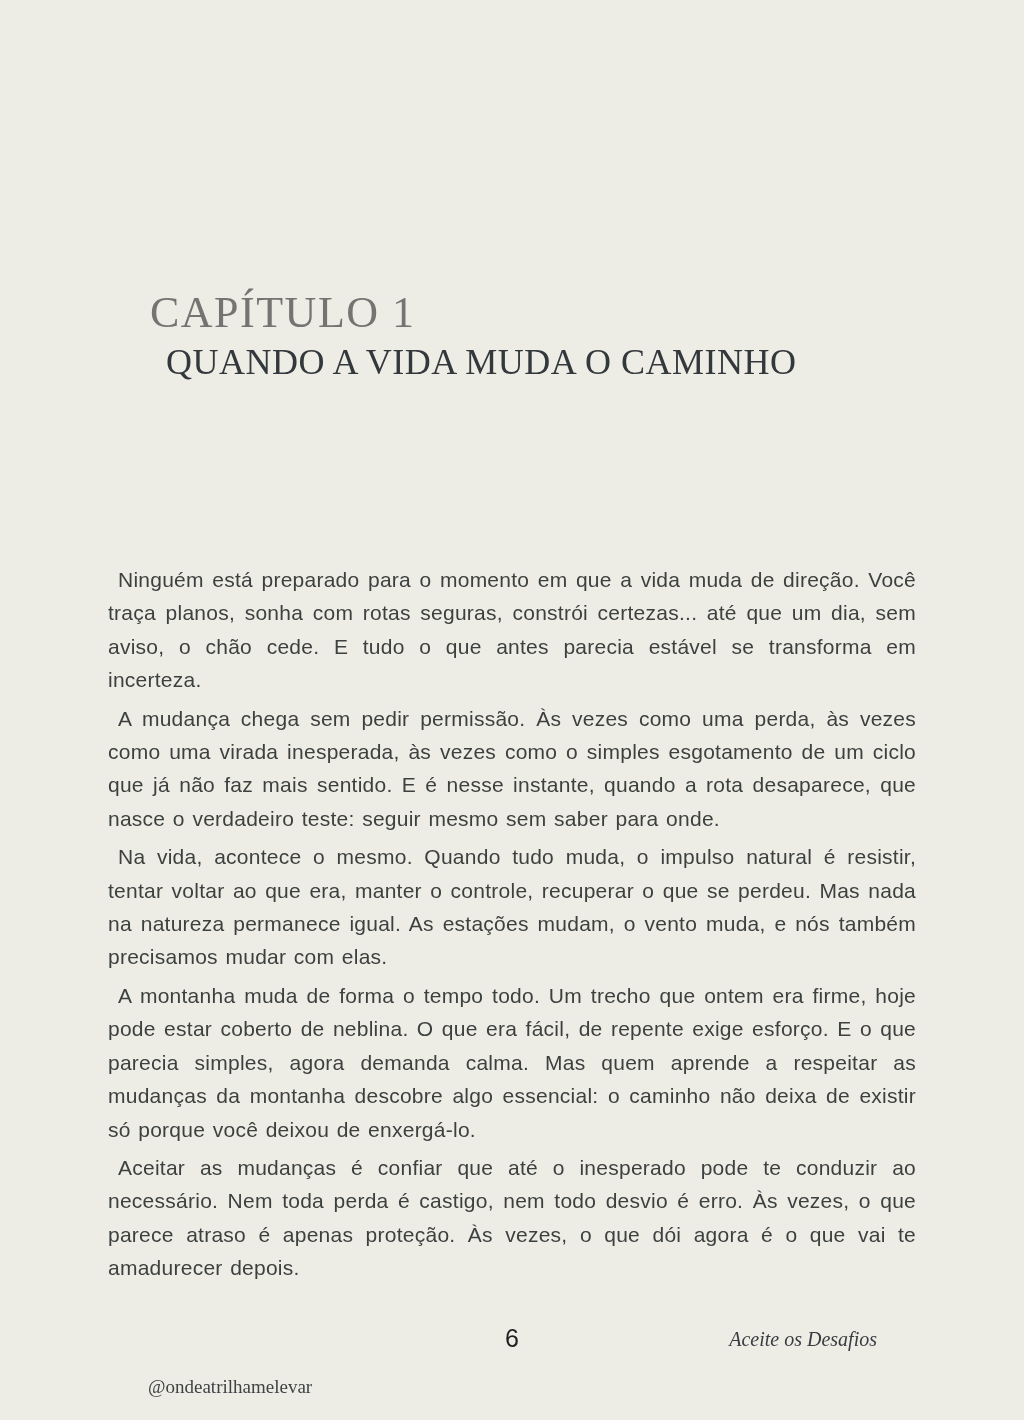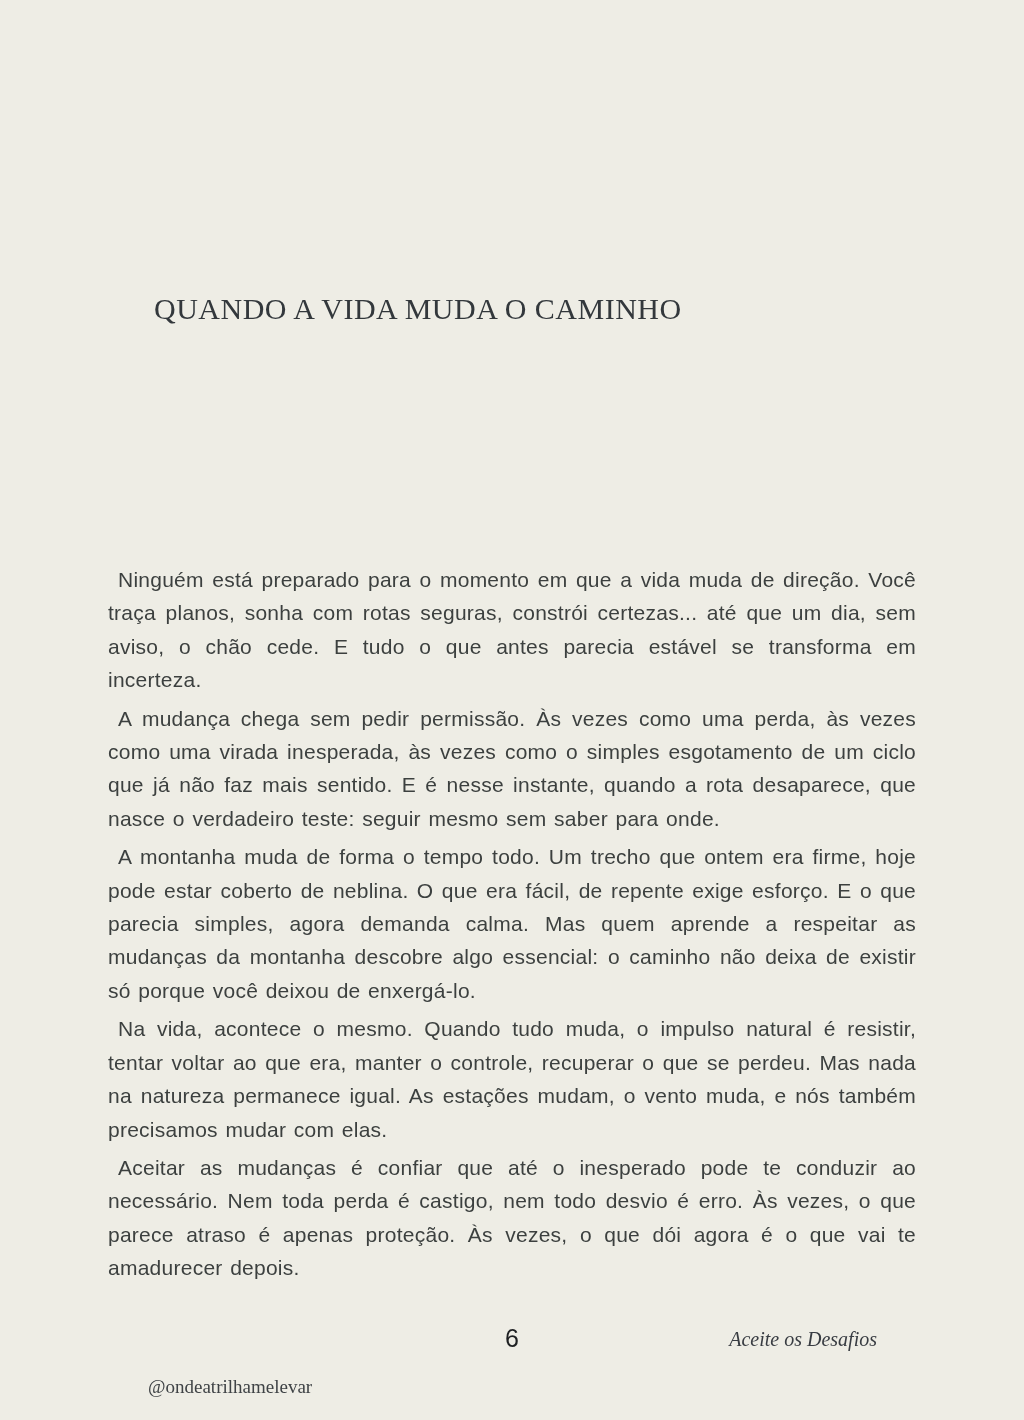--- a/index.html
+++ b/index.html
@@ -24,24 +24,24 @@
   .chapter-label {
     margin: 0;
     font-family: "Liberation Serif", "DejaVu Serif", serif;
     font-weight: 400;
     font-size: 44px;
     line-height: 1.15;
     letter-spacing: 1.5px;
     color: #767472;
   }
   .chapter-title {
-    margin: 4px 0 0 4px;
+    margin: 4px 0 0 16px;
     font-family: "Liberation Serif", "DejaVu Serif", serif;
     font-weight: 400;
-    font-size: 30px;
+    font-size: 36px;
     line-height: 1.1;
     letter-spacing: 0.5px;
     color: #33383C;
   }
 
   
   .body-text {
     position: absolute;
     left: 103px;
     width: 818px;
@@ -86,28 +86,29 @@
     color: #383C42;
     margin-left: 25px;
   }
 </style>
 </head>
 <body>
 
 <div class="page">
 
   <header class="chapter-header">
+    <h1 class="chapter-label">CAPÍTULO 1</h1>
     <h2 class="chapter-title">QUANDO A VIDA MUDA O CAMINHO</h2>
   </header>
 
   <main class="body-text">
     <p>Ninguém está preparado para o momento em que a vida muda de direção. Você traça planos, sonha com rotas seguras, constrói certezas... até que um dia, sem aviso, o chão cede. E tudo o que antes parecia estável se transforma em incerteza.</p>
     <p>A mudança chega sem pedir permissão. Às vezes como uma perda, às vezes como uma virada inesperada, às vezes como o simples esgotamento de um ciclo que já não faz mais sentido. E é nesse instante, quando a rota desaparece, que nasce o verdadeiro teste: seguir mesmo sem saber para onde.</p>
+    <p>Na vida, acontece o mesmo. Quando tudo muda, o impulso natural é resistir, tentar voltar ao que era, manter o controle, recuperar o que se perdeu. Mas nada na natureza permanece igual. As estações mudam, o vento muda, e nós também precisamos mudar com elas.</p>
     <p>A montanha muda de forma o tempo todo. Um trecho que ontem era firme, hoje pode estar coberto de neblina. O que era fácil, de repente exige esforço. E o que parecia simples, agora demanda calma. Mas quem aprende a respeitar as mudanças da montanha descobre algo essencial: o caminho não deixa de existir só porque você deixou de enxergá-lo.</p>
-    <p>Na vida, acontece o mesmo. Quando tudo muda, o impulso natural é resistir, tentar voltar ao que era, manter o controle, recuperar o que se perdeu. Mas nada na natureza permanece igual. As estações mudam, o vento muda, e nós também precisamos mudar com elas.</p>
     <p>Aceitar as mudanças é confiar que até o inesperado pode te conduzir ao necessário. Nem toda perda é castigo, nem todo desvio é erro. Às vezes, o que parece atraso é apenas proteção. Às vezes, o que dói agora é o que vai te amadurecer depois.</p>
   </main>
 
   <footer>
     <span class="footer-handle">@ondeatrilhamelevar</span>
     <span class="footer-page-number">6</span>
     <span class="footer-book-title">Aceite os Desafios</span>
   </footer>
 
 </div>

